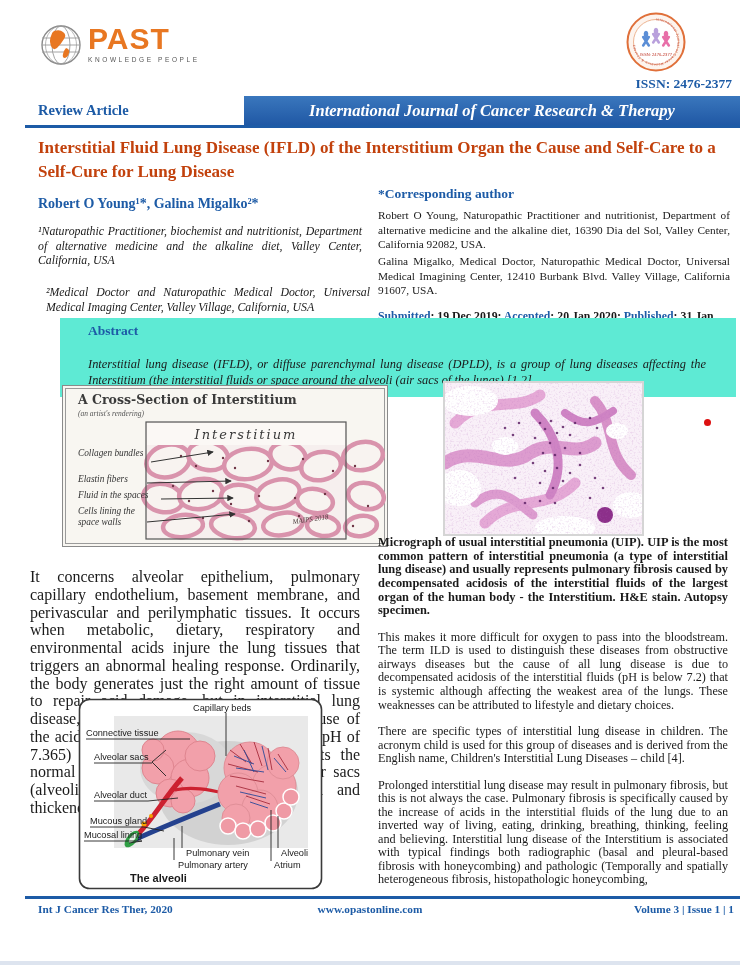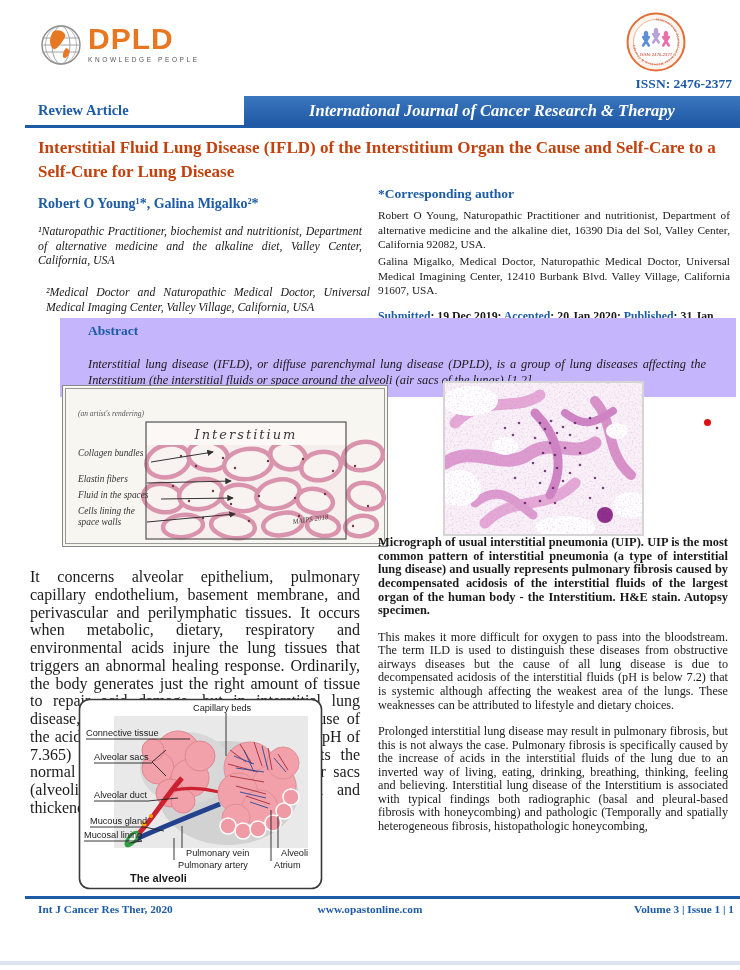--- a/index.html
+++ b/index.html
@@ -29,21 +29,21 @@
   .authors{position:absolute;left:38px;top:196px;font-size:14px;font-weight:bold;color:#1d5ba6;}
   .affil{position:absolute;left:38px;width:324px;font-style:italic;font-size:11.8px;
          line-height:1.25;text-align:justify;}
   .affil1{top:224px;} .affil2{top:277px;}
   .corr{position:absolute;left:378px;top:186px;width:352px;}
   .corr-head{color:#1d5ba6;font-weight:bold;font-size:13.5px;}
   .corr p.body{font-size:11.3px;line-height:1.3;text-align:justify;margin:6px 0 0 0;}
   .dates{font-size:11.8px;font-weight:bold;margin-top:11px;}
   .dates .lbl{color:#1d5ba6;}
   
-  .abstract{position:absolute;left:60px;top:318px;width:676px;background:#c4b5fd;
+  .abstract{position:absolute;left:60px;top:318px;width:676px;background:#5eead4;
             box-sizing:border-box;padding:5px 30px 9px 28px;}
   .abstract h3{margin:0;color:#1d5ba6;font-size:13.5px;}
   .abstract p{margin:17px 0 0 0;font-style:italic;font-size:12.4px;line-height:1.3;text-align:justify;}
   
   .fig-cross{position:absolute;left:62px;top:385px;width:326px;height:162px;
              border:1px solid #8a8a8a;background:#f8f6f1;box-sizing:border-box;}
   .fig-cross .inner-frame{position:absolute;left:2px;top:2px;right:2px;bottom:2px;
              border:1px solid #9a9a9a;}
   .fc-title{position:absolute;left:15px;top:6px;font-size:12.5px;font-weight:bold;color:#3a3a3a;
             font-family:"DejaVu Serif",serif;}
@@ -81,21 +81,21 @@
         <ellipse cx="21" cy="21" rx="9" ry="19" fill="none" stroke="#9a9a9a" stroke-width="0.9"></ellipse>
         <ellipse cx="21" cy="21" rx="15.5" ry="19" fill="none" stroke="#9a9a9a" stroke-width="0.7"></ellipse>
         <line x1="2" y1="14" x2="40" y2="14" stroke="#9a9a9a" stroke-width="0.9"></line>
         <line x1="2" y1="21" x2="40" y2="21" stroke="#9a9a9a" stroke-width="0.9"></line>
         <line x1="2" y1="28" x2="40" y2="28" stroke="#9a9a9a" stroke-width="0.9"></line>
         <path d="M14,7 q6,-2 9,1 q4,3 1,7 q-3,5 -7,9 q-4,3 -6,-2 q-2,-6 0,-10 q1,-4 3,-5z" fill="#e87722"></path>
         <path d="M26,24 q4,1 3,5 q-1,4 -4,5 q-3,0 -2,-4 q1,-4 3,-6z" fill="#e87722"></path>
       </svg>
     </span>
     <span class="past-text">
-      <div class="past-name">DPLD</div>
+      <div class="past-name">PAST</div>
       <div class="past-tag">KNOWLEDGE PEOPLE</div>
     </span>
   </div>
 
   <div class="badge">
     <svg width="60" height="60" viewBox="0 0 60 60">
       <circle cx="30" cy="30" r="28.5" fill="#fdf4ee" stroke="#e0703a" stroke-width="2"></circle>
       <circle cx="30" cy="30" r="22.5" fill="#fff" stroke="#e8a37a" stroke-width="0.8"></circle>
       <defs>
           <path id="ringpath" d="M30,8.5 a21.5,21.5 0 1,1 -0.02,0"></path>
@@ -204,20 +204,21 @@
       <text x="183" y="53" text-anchor="middle" font-size="13" font-style="italic" font-family="DejaVu Serif, serif" fill="#3a3a3a" letter-spacing="2">Interstitium</text>
       <rect x="83" y="36" width="200" height="117" fill="none" stroke="#555" stroke-width="1.2"></rect>
       <g stroke="#333" stroke-width="1" marker-end="url(#arr)">
         <line x1="88" y1="76" x2="150" y2="66"></line>
         <line x1="84" y1="97" x2="168" y2="95"></line>
         <line x1="98" y1="113" x2="170" y2="112"></line>
         <line x1="84" y1="136" x2="172" y2="128"></line>
       </g>
       <text x="230" y="138" font-size="7" font-style="italic" fill="#4a3a3a" transform="rotate(-8 230 138)">MAIPS 2018</text>
     </svg>
+    <div class="fc-title">A Cross-Section of Interstitium</div>
     <div class="fc-sub">(an artist's rendering)</div>
     <div class="fc-label" style="top:62px;">Collagen bundles</div>
     <div class="fc-label" style="top:88px;">Elastin fibers</div>
     <div class="fc-label" style="top:104px;">Fluid in the spaces</div>
     <div class="fc-label" style="top:120px;">Cells lining the space walls</div>
   </div>
 
   <div class="fig-micro">
     <svg width="197" height="151" viewBox="0 0 197 151">
       <defs>
@@ -360,20 +361,21 @@
         <text x="203" y="158">Alveoli</text>
         <text x="196" y="170">Atrium</text>
         <text x="52" y="184" font-size="11" font-weight="bold">The alveoli</text>
       </g>
     </svg>
   </div>
 
   <div class="right-col">
     <p class="caption">Micrograph of usual interstitial pneumonia (UIP). UIP is the most common pattern of interstitial pneumonia (a type of interstitial lung disease) and usually represents pulmonary fibrosis caused by decompensated acidosis of the interstitial fluids of the largest organ of the human body - the Interstitium. H&amp;E stain. Autopsy specimen.</p>
     <p class="rp">This makes it more difficult for oxygen to pass into the bloodstream. The term ILD is used to distinguish these diseases from obstructive airways diseases but the cause of all lung disease is due to decompensated acidosis of the interstitial fluids (pH is below 7.2) that is systemic although affecting the weakest area of the lungs. These weaknesses can be attributed to lifestyle and dietary choices.</p>
+    <p class="rp">There are specific types of interstitial lung disease in children. The acronym child is used for this group of diseases and is derived from the English name, Children's Interstitial Lung Diseases – child [4].</p>
     <p class="rp">Prolonged interstitial lung disease may result in pulmonary fibrosis, but this is not always the case. Pulmonary fibrosis is specifically caused by the increase of acids in the interstitial fluids of the lung due to an inverted way of living, eating, drinking, breathing, thinking, feeling and believing. Interstitial lung disease of the Interstitium is associated with typical findings both radiographic (basal and pleural-based fibrosis with honeycombing) and pathologic (Temporally and spatially heterogeneous fibrosis, histopathologic honeycombing,</p>
   </div>
 
   <div class="footer-rule"></div>
   <div class="footer">
     <span class="f-left">Int J Cancer Res Ther, 2020</span>
     <span class="f-center"><a href="#">www.opastonline.com</a></span>
     <span class="f-right">Volume 3 | Issue 1 | 1</span>
   </div>
   <div class="bottom-strip"></div>

